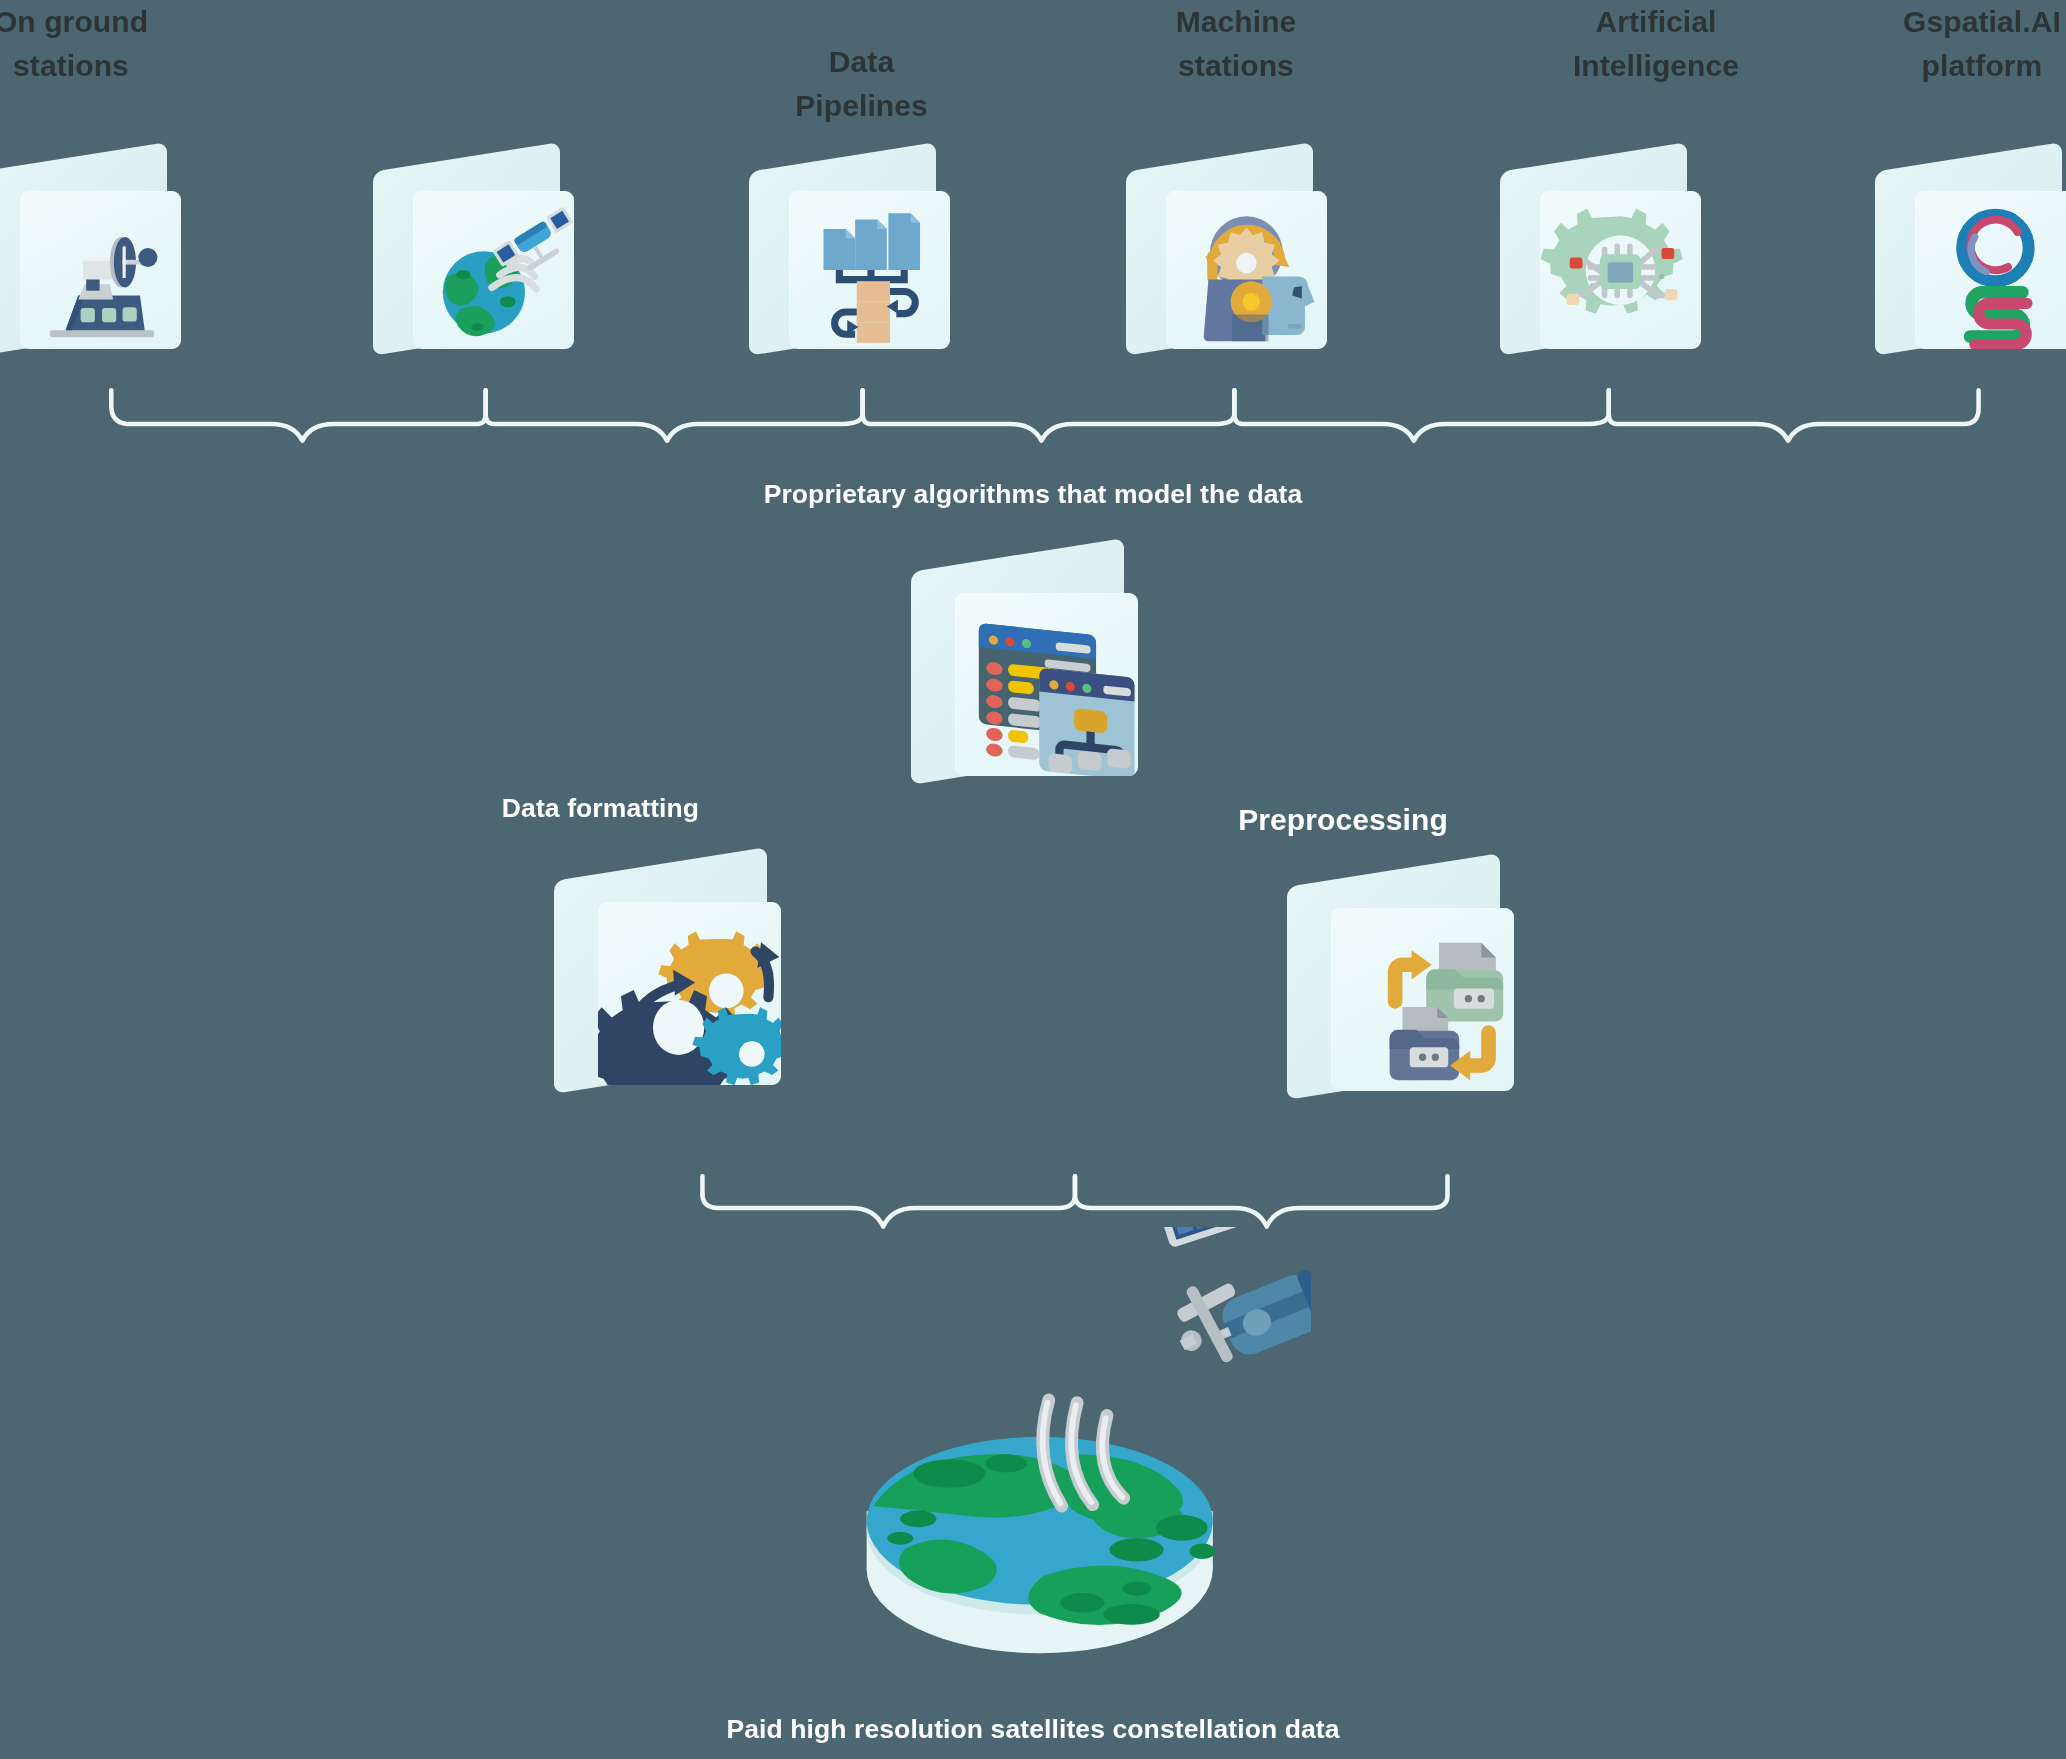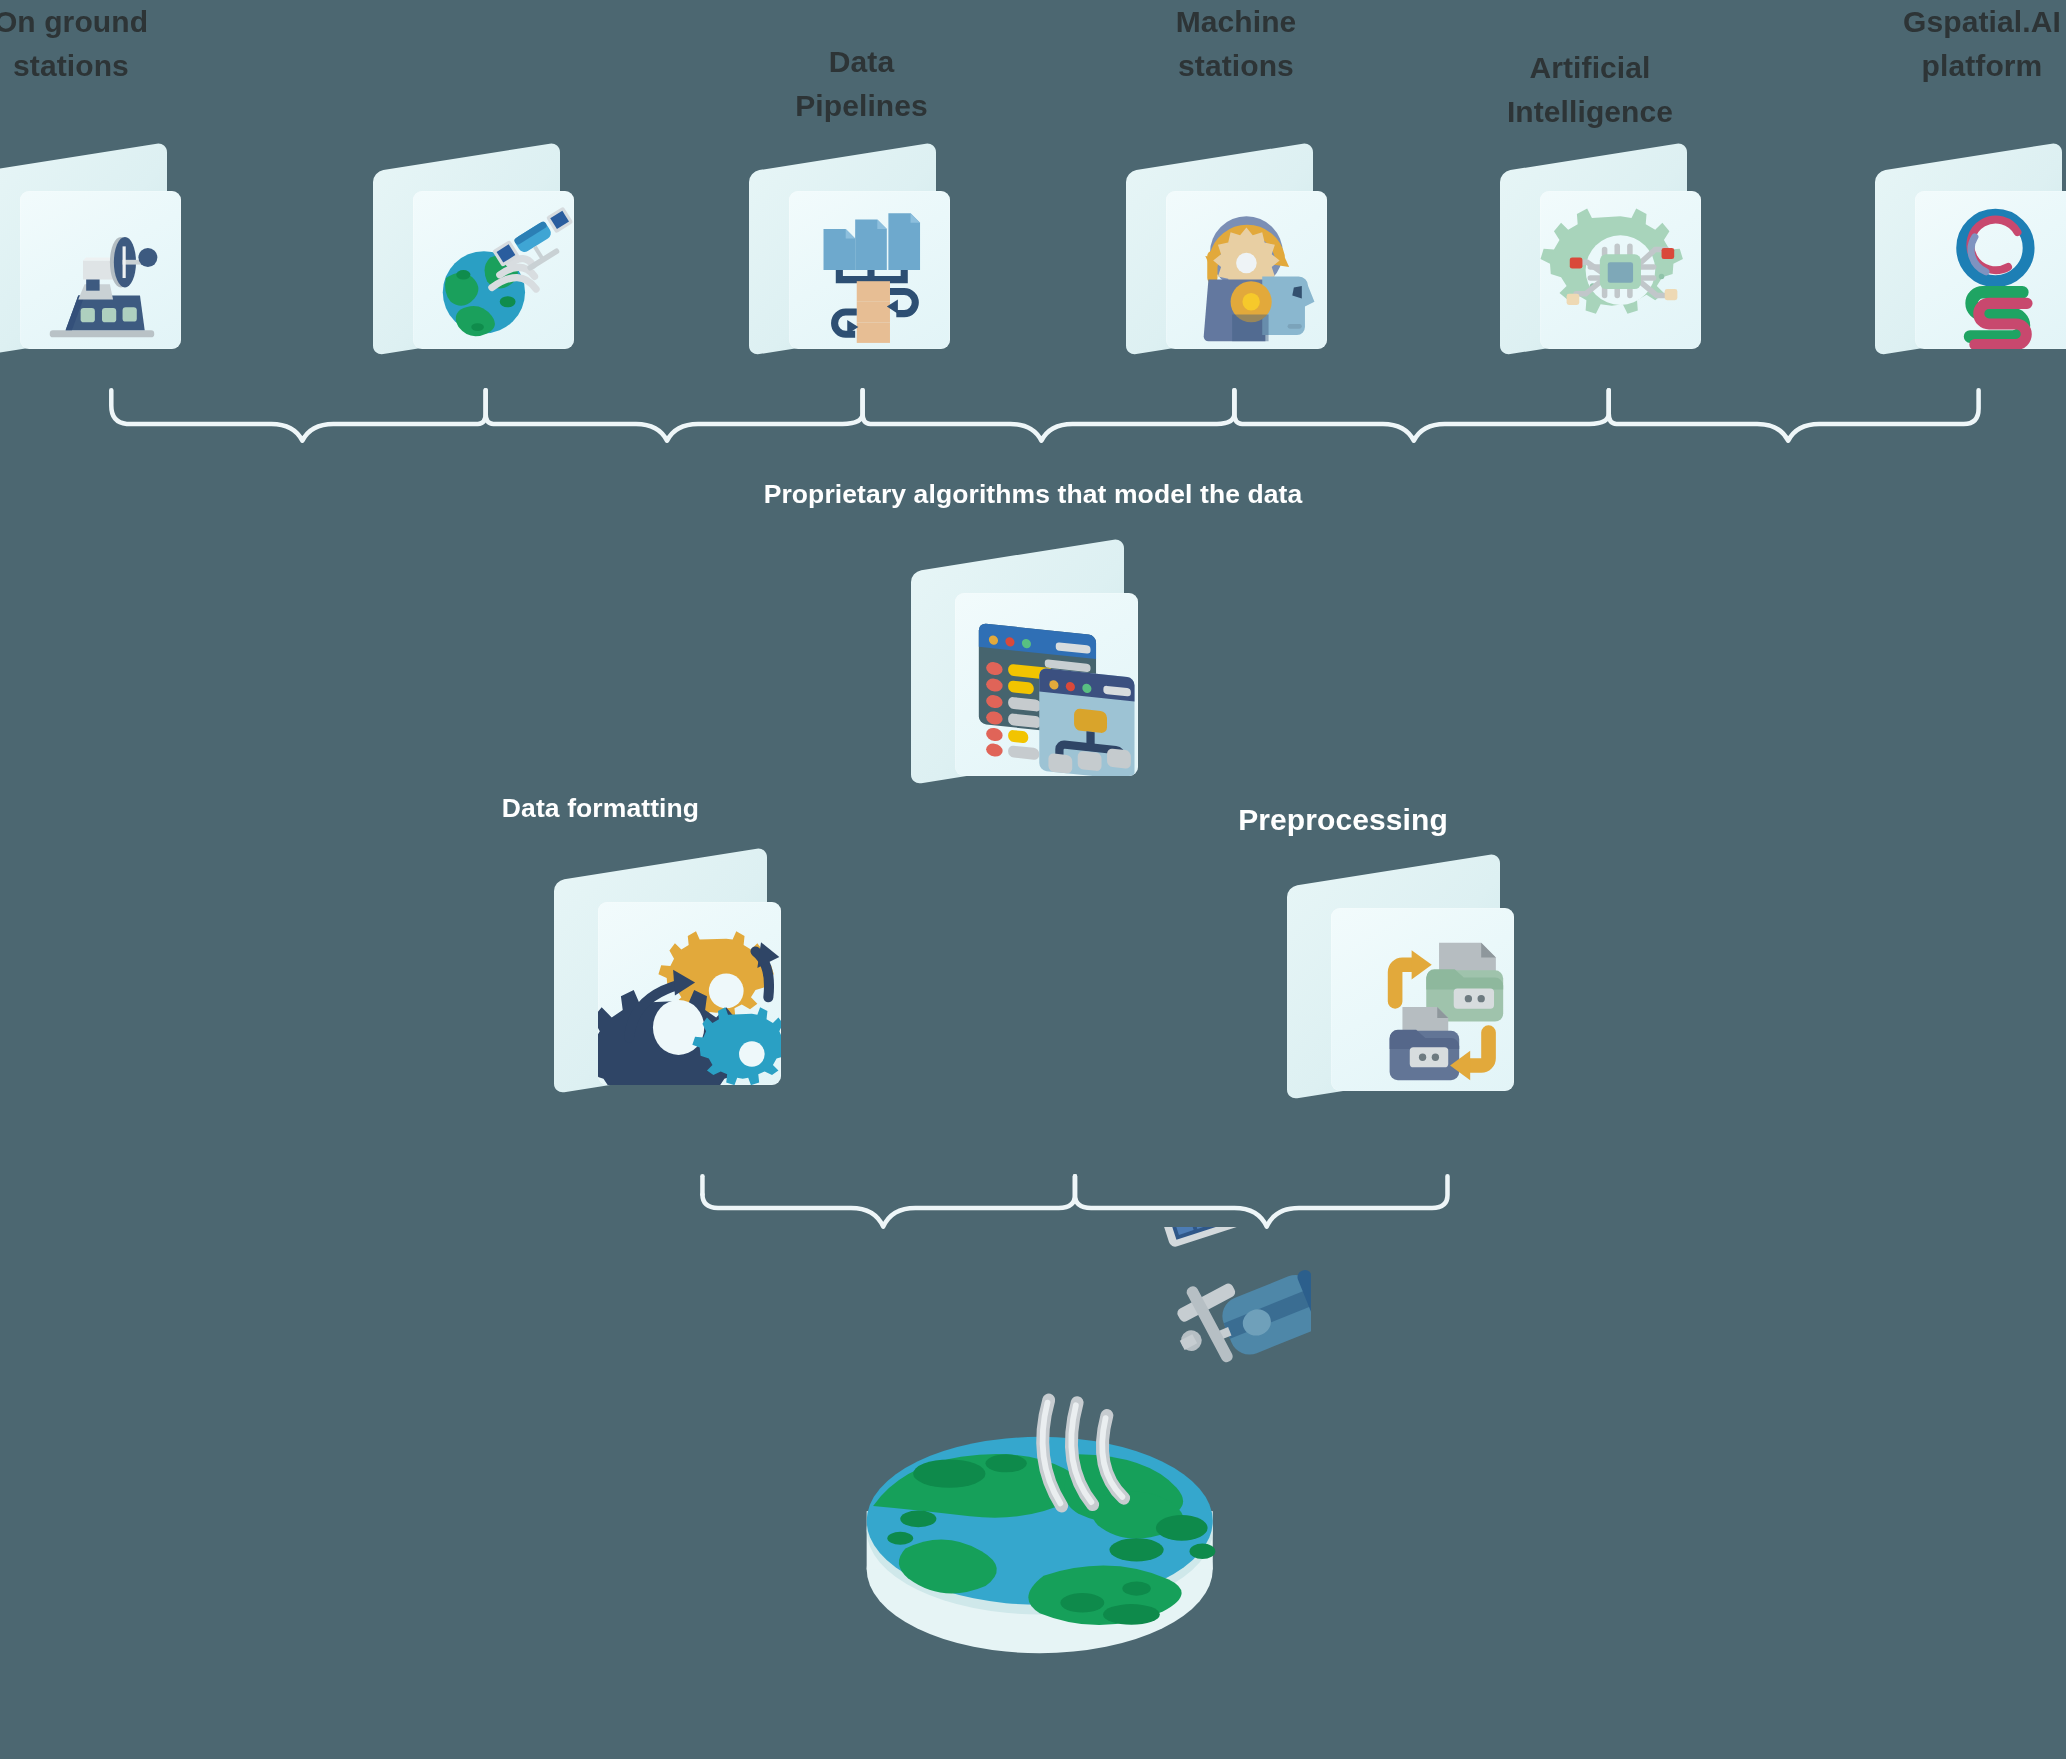--- a/index.html
+++ b/index.html
@@ -62,21 +62,21 @@
 <body style="background: rgb(76, 103, 113);">
 
 <div class="stage">
 
   <div class="lbl toplbl" style="left:-39px;top:0px;width:220px;">On ground
 stations</div>
   <div class="lbl toplbl" style="left:755px;top:0px;width:213px;margin-top:40px;">Data
 Pipelines</div>
   <div class="lbl toplbl" style="left:1120px;top:0px;width:232px;">Machine
 stations</div>
-  <div class="lbl toplbl" style="left:1461px;top:0px;width:258px;margin-top:46px;">Artificial
+  <div class="lbl toplbl" style="left:1527px;top:0px;width:258px;">Artificial
 Intelligence</div>
   <div class="lbl toplbl" style="left:1853px;top:0px;width:258px;">Gspatial.AI
 platform</div>
 
   <div class="tile" style="left:-6.5px;top:165px;width:187px;height:184px;">
     <div class="side"></div>
     <div class="face">
       <svg viewBox="0 0 200 200">
         <g>
           <rect x="36" y="176" width="132" height="9" rx="4" fill="#b9c2c6"></rect>
@@ -427,15 +427,16 @@
               <rect x="104" y="44" width="22" height="18"></rect>
             <rect x="44" y="66" width="24" height="16"></rect>
               <rect x="74" y="66" width="24" height="16"></rect>
               <rect x="104" y="66" width="22" height="16"></rect>
           </g>
         </g>
       </g>
     </svg>
   </div>
 
+  <div class="caption" style="left:581px;top:1714px;width:904px;">Paid high resolution satellites constellation data</div>
 
 </div>
 
 
 </body></html>

